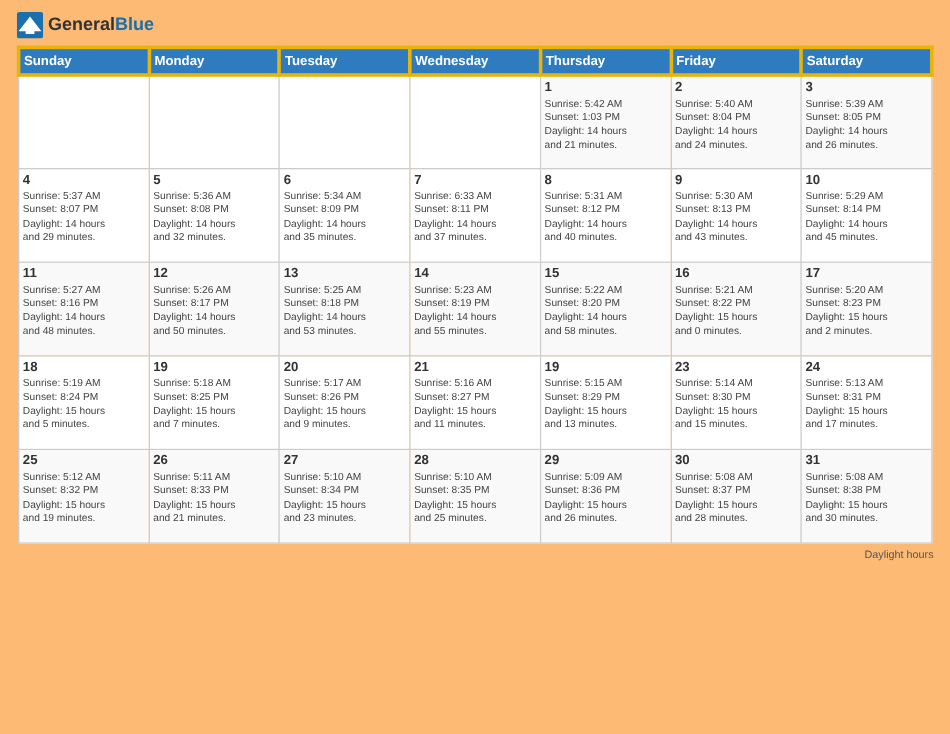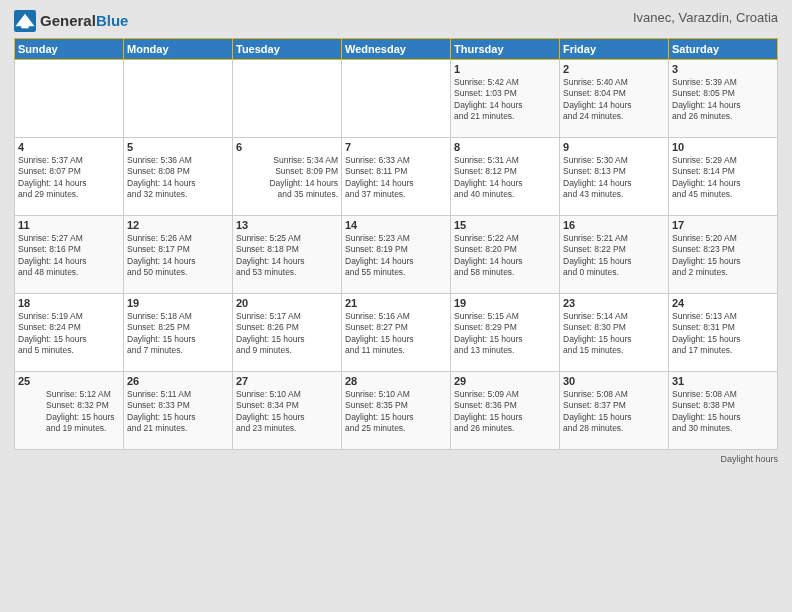--- a/index.html
+++ b/index.html
@@ -7,21 +7,21 @@
       font-family: Arial, sans-serif;
       background: #fff;
       width: 792px;
       height: 612px;
       overflow: hidden;
     }
     .container {
       width: 792px;
       height: 612px;
       padding: 10px 14px 10px 14px;
-      background: #e5e5e5;
+      background: #fdba74;
     }
     .header {
       display: flex;
       justify-content: space-between;
       align-items: flex-start;
       margin-bottom: 6px;
     }
     .logo {
       display: flex;
       align-items: center;
@@ -58,21 +58,21 @@
       border-collapse: collapse;
       table-layout: fixed;
     }
     thead tr th {
       background: #2e7bbf;
       color: #fff;
       font-size: 11px;
       font-weight: bold;
       padding: 4px 3px;
       text-align: left;
-      border: 1px solid #eab308;
+      border: 3px solid #eab308;
     }
     tbody tr td {
       border: 1px solid #ccc;
       vertical-align: top;
       padding: 3px 3px;
       font-size: 9px;
       color: #333;
       height: 78px;
       background: #fff;
     }
@@ -110,21 +110,20 @@
       <svg class="logo-icon" viewBox="0 0 30 30">
         <rect x="0" y="0" width="30" height="30" rx="3" fill="#1a6faf"></rect>
         <polygon points="15,5 28,22 2,22" fill="#fff"></polygon>
         <rect x="10" y="18" width="10" height="7" fill="#fff"></rect>
       </svg>
       <div>
         <span class="logo-text-general">General</span><span class="logo-text-blue">Blue</span>
       </div>
     </div>
     <div class="title-block">
-      <div class="subtitle">Ivanec, Varazdin, Croatia</div>
     </div>
   </div>
 
   <table>
     <thead>
       <tr>
         <th><span>Sunday</span></th>
         <th><span>Monday</span></th>
         <th><span>Tuesday</span></th>
         <th><span>Wednesday</span></th>
@@ -171,21 +170,21 @@
           </td>
           <td>
             <div class="day-number">5</div>
             <div class="day-info" style="white-space: pre-line;">Sunrise: 5:36 AM
 Sunset: 8:08 PM
 Daylight: 14 hours
 and 32 minutes.</div>
           </td>
           <td>
             <div class="day-number">6</div>
-            <div class="day-info" style="white-space: pre-line; text-align: right;">Sunrise: 5:34 AM
+            <div class="day-info" style="white-space: pre-line;">Sunrise: 5:34 AM
 Sunset: 8:09 PM
 Daylight: 14 hours
 and 35 minutes.</div>
           </td>
           <td>
             <div class="day-number">7</div>
             <div class="day-info" style="white-space: pre-line;">Sunrise: 6:33 AM
 Sunset: 8:11 PM
 Daylight: 14 hours
 and 37 minutes.</div>
@@ -310,21 +309,21 @@
             <div class="day-number">24</div>
             <div class="day-info" style="white-space: pre-line;">Sunrise: 5:13 AM
 Sunset: 8:31 PM
 Daylight: 15 hours
 and 17 minutes.</div>
           </td>
         </tr>
         <tr>
           <td>
             <div class="day-number">25</div>
-            <div class="day-info" style="white-space: pre-line; margin-left: 28px;">Sunrise: 5:12 AM
+            <div class="day-info" style="white-space: pre-line;">Sunrise: 5:12 AM
 Sunset: 8:32 PM
 Daylight: 15 hours
 and 19 minutes.</div>
           </td>
           <td>
             <div class="day-number">26</div>
             <div class="day-info" style="white-space: pre-line;">Sunrise: 5:11 AM
 Sunset: 8:33 PM
 Daylight: 15 hours
 and 21 minutes.</div>

